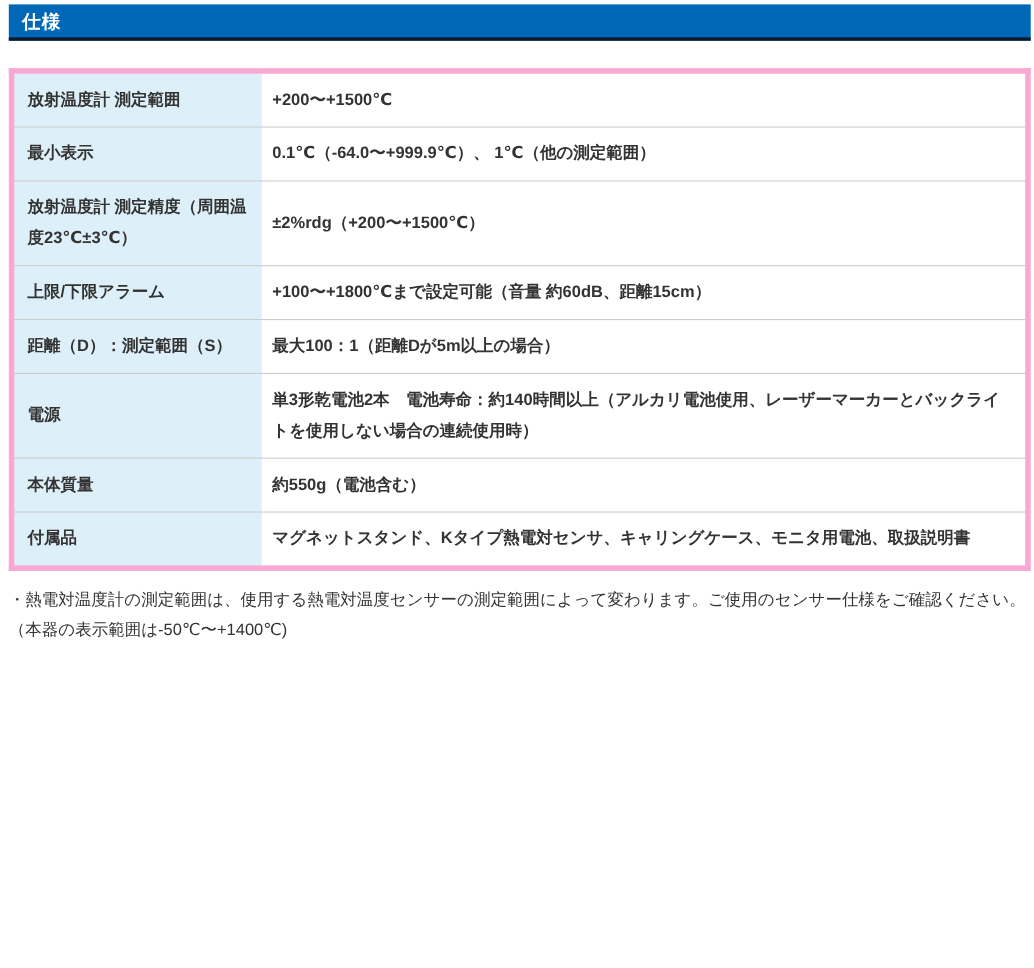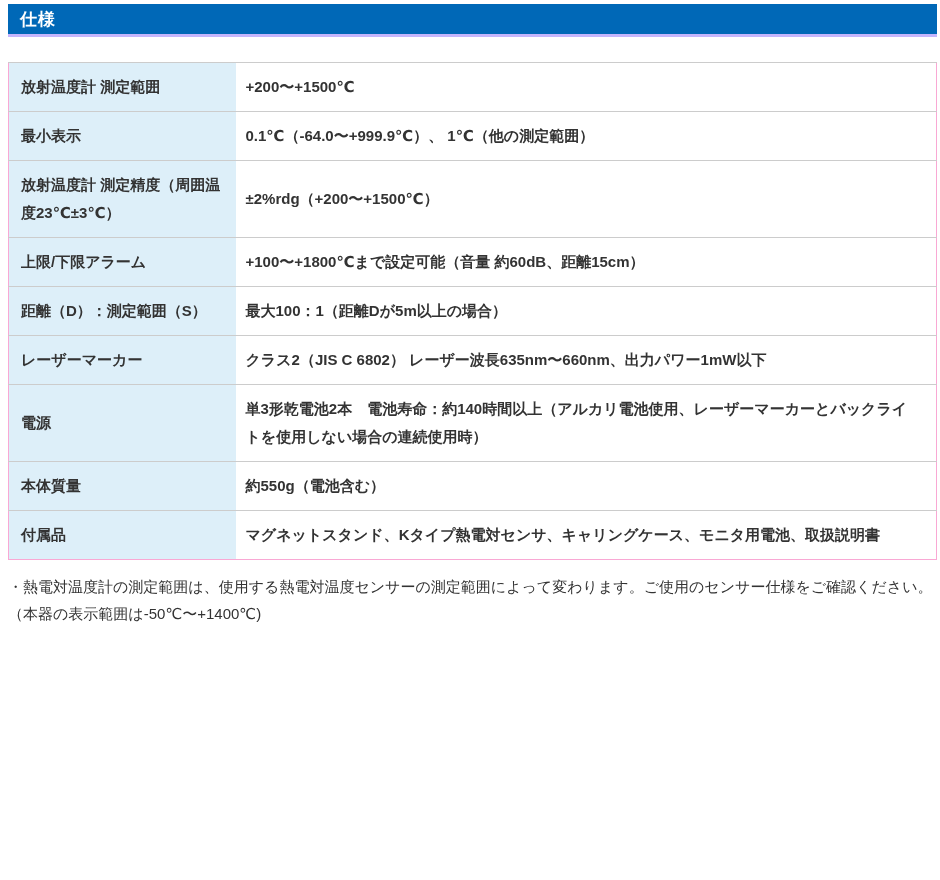--- a/index.html
+++ b/index.html
@@ -12,37 +12,37 @@
   .page {
     width: 940px;
     height: 880px;
     background: #ffffff;
     overflow: hidden;
   }
   .section-header {
     margin: 4px 3px 0 8px;
     height: 33px;
     background: #0068b7;
-    border-bottom: 3px solid #c4b5fd;
+    border-bottom: 3px solid #0f172a;
     display: flex;
     align-items: center;
     padding-left: 12px;
   }
   .section-header .title {
     color: #ffffff;
     font-size: 17px;
     font-weight: bold;
     letter-spacing: 1px;
   }
   table.spec {
     margin: 25px 3px 0 8px;
     width: 929px;
     border-collapse: collapse;
     table-layout: fixed;
-    border: 1px solid #f9a8d4;
+    border: 5px solid #f9a8d4;
     font-size: 15px;
   }
   table.spec th,
   table.spec td {
     border-top: 1px solid #cccccc;
     vertical-align: middle;
     line-height: 28px;
     text-align: left;
   }
   table.spec th {
@@ -89,24 +89,20 @@
       </tr>
       <tr>
         <th>上限/下限アラーム</th>
         <td>+100〜+1800℃まで設定可能（音量 約60dB、距離15cm）</td>
       </tr>
       <tr>
         <th>距離（D）：測定範囲（S）</th>
         <td>最大100：1（距離Dが5m以上の場合）</td>
       </tr>
       <tr>
-        <th>レーザーマーカー</th>
-        <td>クラス2（JIS C 6802） レーザー波長635nm〜660nm、出力パワー1mW以下</td>
-      </tr>
-      <tr>
         <th>電源</th>
         <td>単3形乾電池2本　電池寿命：約140時間以上（アルカリ電池使用、レーザーマーカーとバックライトを使用しない場合の連続使用時）</td>
       </tr>
       <tr>
         <th>本体質量</th>
         <td>約550g（電池含む）</td>
       </tr>
       <tr>
         <th>付属品</th>
         <td>マグネットスタンド、Kタイプ熱電対センサ、キャリングケース、モニタ用電池、取扱説明書</td>

